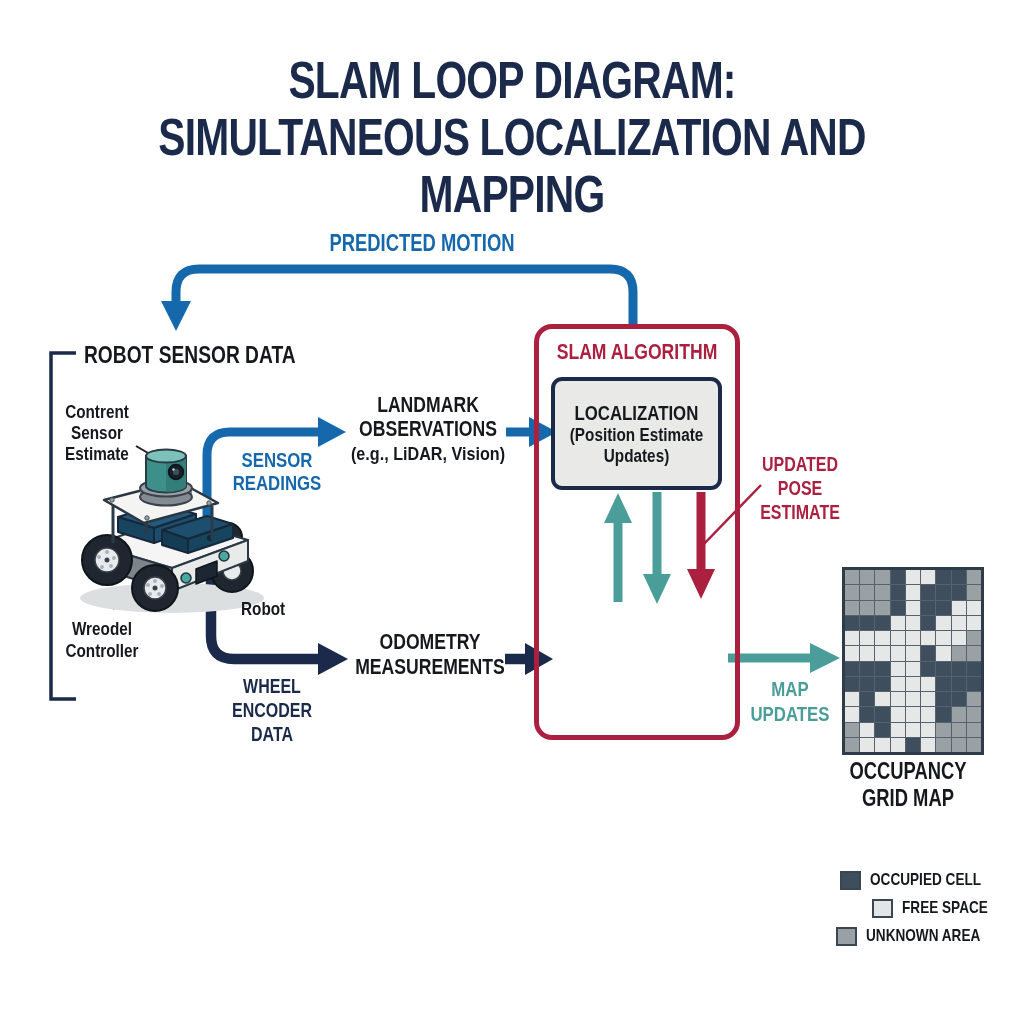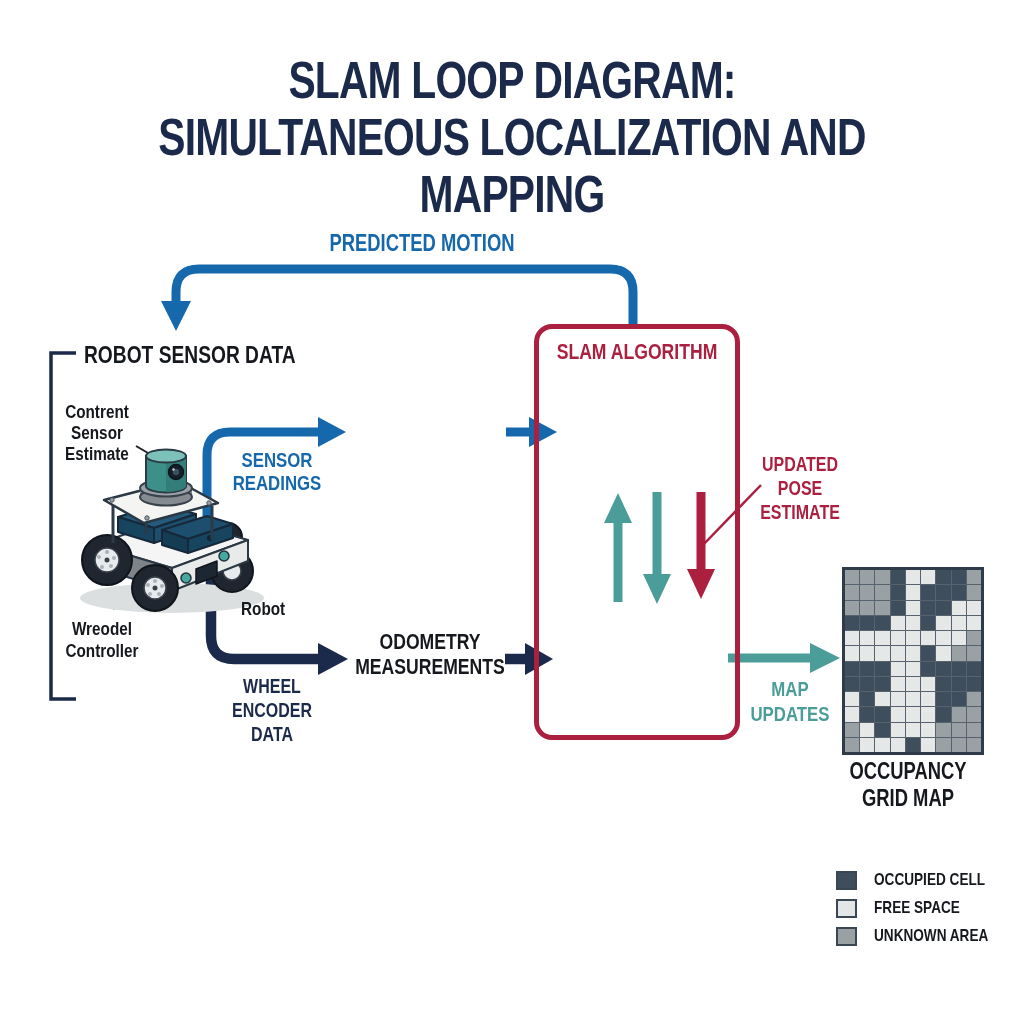--- a/index.html
+++ b/index.html
@@ -28,21 +28,21 @@
   .node .t{font-weight:700;font-size:21px;line-height:24px;}
   .node .s{font-weight:700;font-size:18px;line-height:21px;white-space:pre-line;text-align:center;}
   #slam-box{left:534px;top:324px;width:206px;height:416px;border:5px solid var(--crimson);
             border-radius:18px;box-sizing:border-box;background:transparent;}
   #occupancy-grid{
     left:842px;top:567px;width:136px;height:182px;box-sizing:content-box;
     display:grid;grid-template-columns:repeat(9,1fr);grid-auto-rows:1fr;
     gap:1px;background:#56636e;border:3px solid #2e3c49;
   }
   #occupancy-grid .cell{width:100%;height:100%;}
-  .legend-row{display:flex;align-items:center;gap:17px;height:22px;}
+  .legend-row{display:flex;align-items:center;gap:9px;height:22px;justify-content:flex-end;}
   .legend-row .sw{width:21px;height:19px;border:2px solid #3a4753;box-sizing:border-box;flex:0 0 auto;}
   .legend-row .lt{font-weight:700;font-size:17px;transform:scaleX(0.80);transform-origin:0 50%;white-space:nowrap;}
   svg{display:block;}
 </style>
 </head>
 <body>
 
 <div id="canvas">
 
   <div id="title" class="abs">
@@ -184,31 +184,41 @@
 Estimate</div>
 
   <div class="abs lbl ctr blue cx80" style="left:207px;top:448px;width:140px;font-size:21px;line-height:23px;">SENSOR
 READINGS</div>
 
   <div class="abs lbl ctr ink cx85" style="left:32px;top:618px;width:140px;font-size:18px;line-height:22px;">Wreodel
 Controller</div>
 
   <div class="abs lbl ink cx85" style="left:241px;top:599px;font-size:18px;white-space:nowrap;transform-origin:0 0;">Robot</div>
 
+  <div class="abs" style="left:328px;top:393px;width:200px;">
+    <div class="lbl ctr ink cx80" style="font-size:22px;line-height:24px;">LANDMARK
+OBSERVATIONS</div>
+    <div class="lbl ctr ink cx85" style="font-size:19px;margin-top:2px;font-weight:700;">(e.g., LiDAR, Vision)</div>
+  </div>
 
   <div class="abs lbl ctr ink cx80" style="left:330px;top:629px;width:200px;font-size:22px;line-height:25px;">ODOMETRY
 MEASUREMENTS</div>
 
   <div class="abs lbl ctr navy cx80" style="left:202px;top:674px;width:140px;font-size:20px;line-height:24px;">WHEEL
 ENCODER
 DATA</div>
 
   <div id="slam-box" class="abs"></div>
   <div class="abs lbl ctr crimson cx80" style="left:534px;top:340px;width:206px;font-size:22px;">SLAM ALGORITHM</div>
 
+  <div class="abs node" style="left:551px;top:377px;width:171px;height:113px;">
+    <div class="t ink cx80">LOCALIZATION</div>
+    <div class="s ink cx85">(Position Estimate
+Updates)</div>
+  </div>
 
 
   <div class="abs lbl ctr crimson cx80" style="left:740px;top:452px;width:120px;font-size:20px;line-height:24px;">UPDATED
 POSE
 ESTIMATE</div>
 
   <div class="abs lbl ctr teal cx80" style="left:730px;top:676px;width:120px;font-size:21px;line-height:25px;">MAP
 UPDATES</div>
 
   <div id="occupancy-grid" class="abs">

